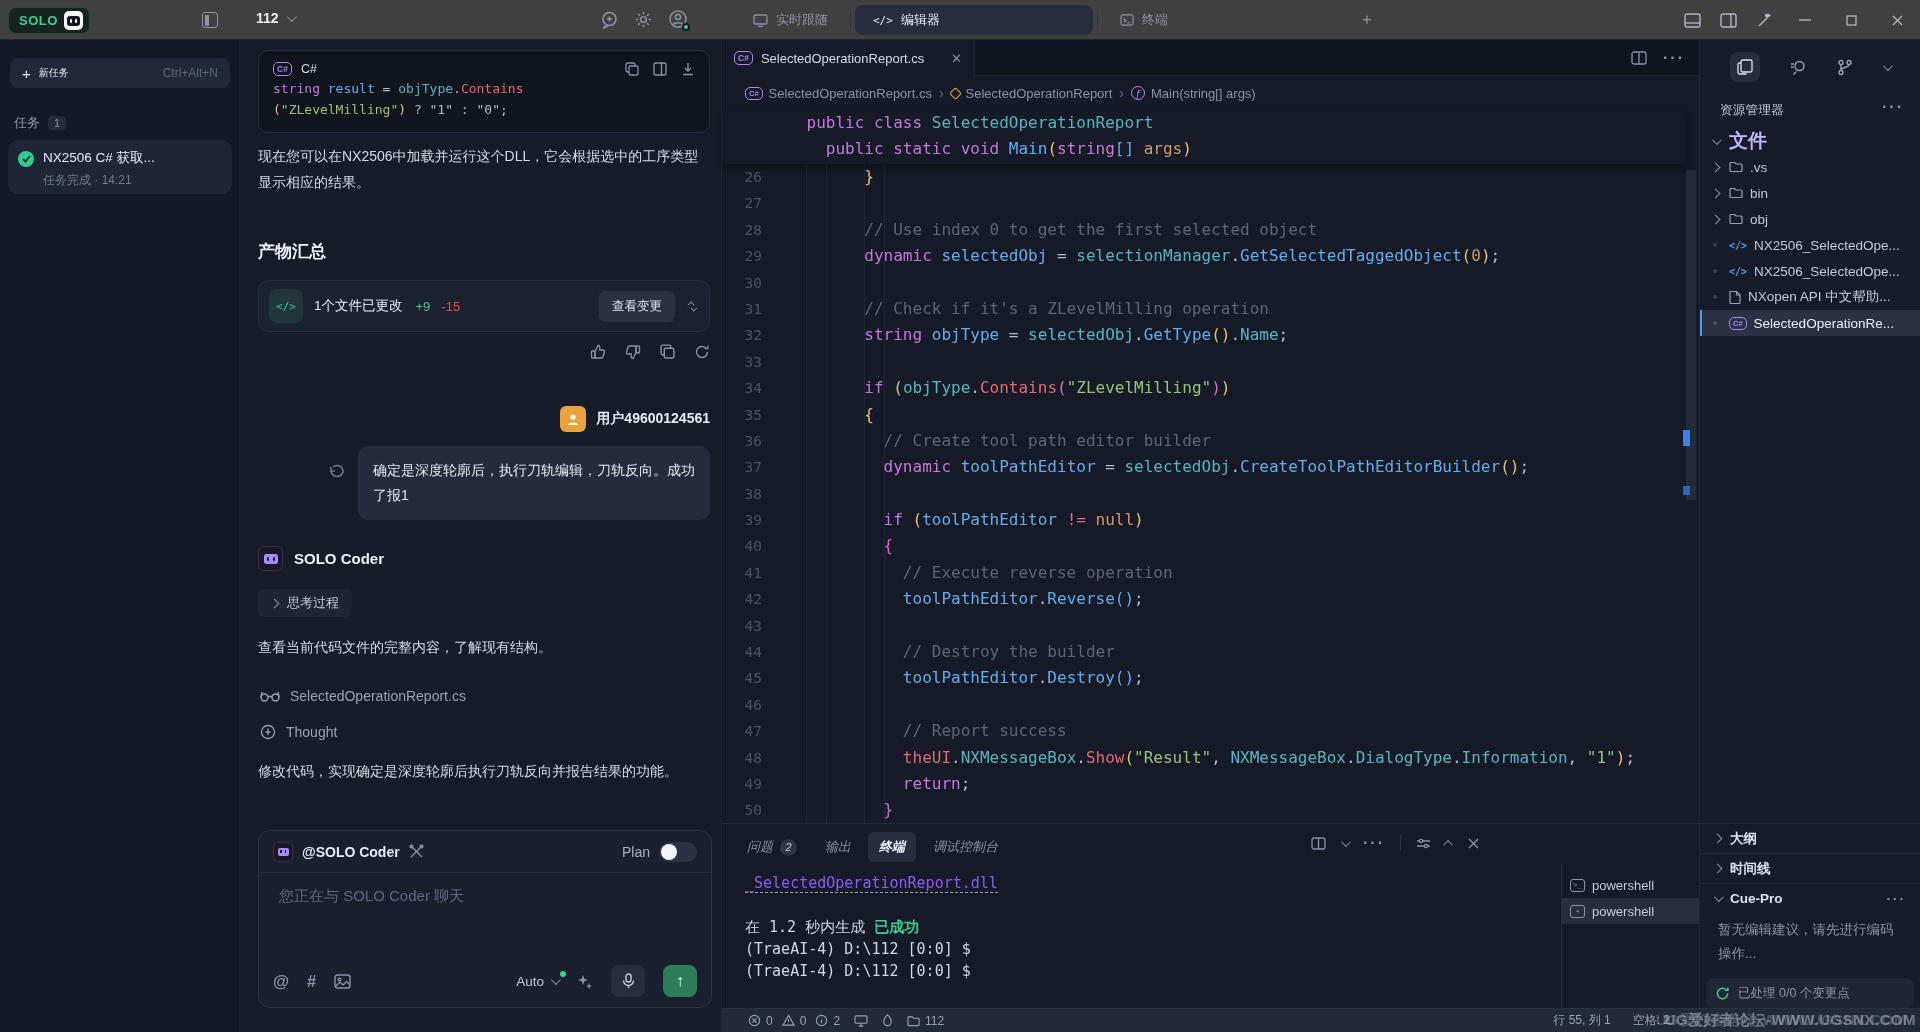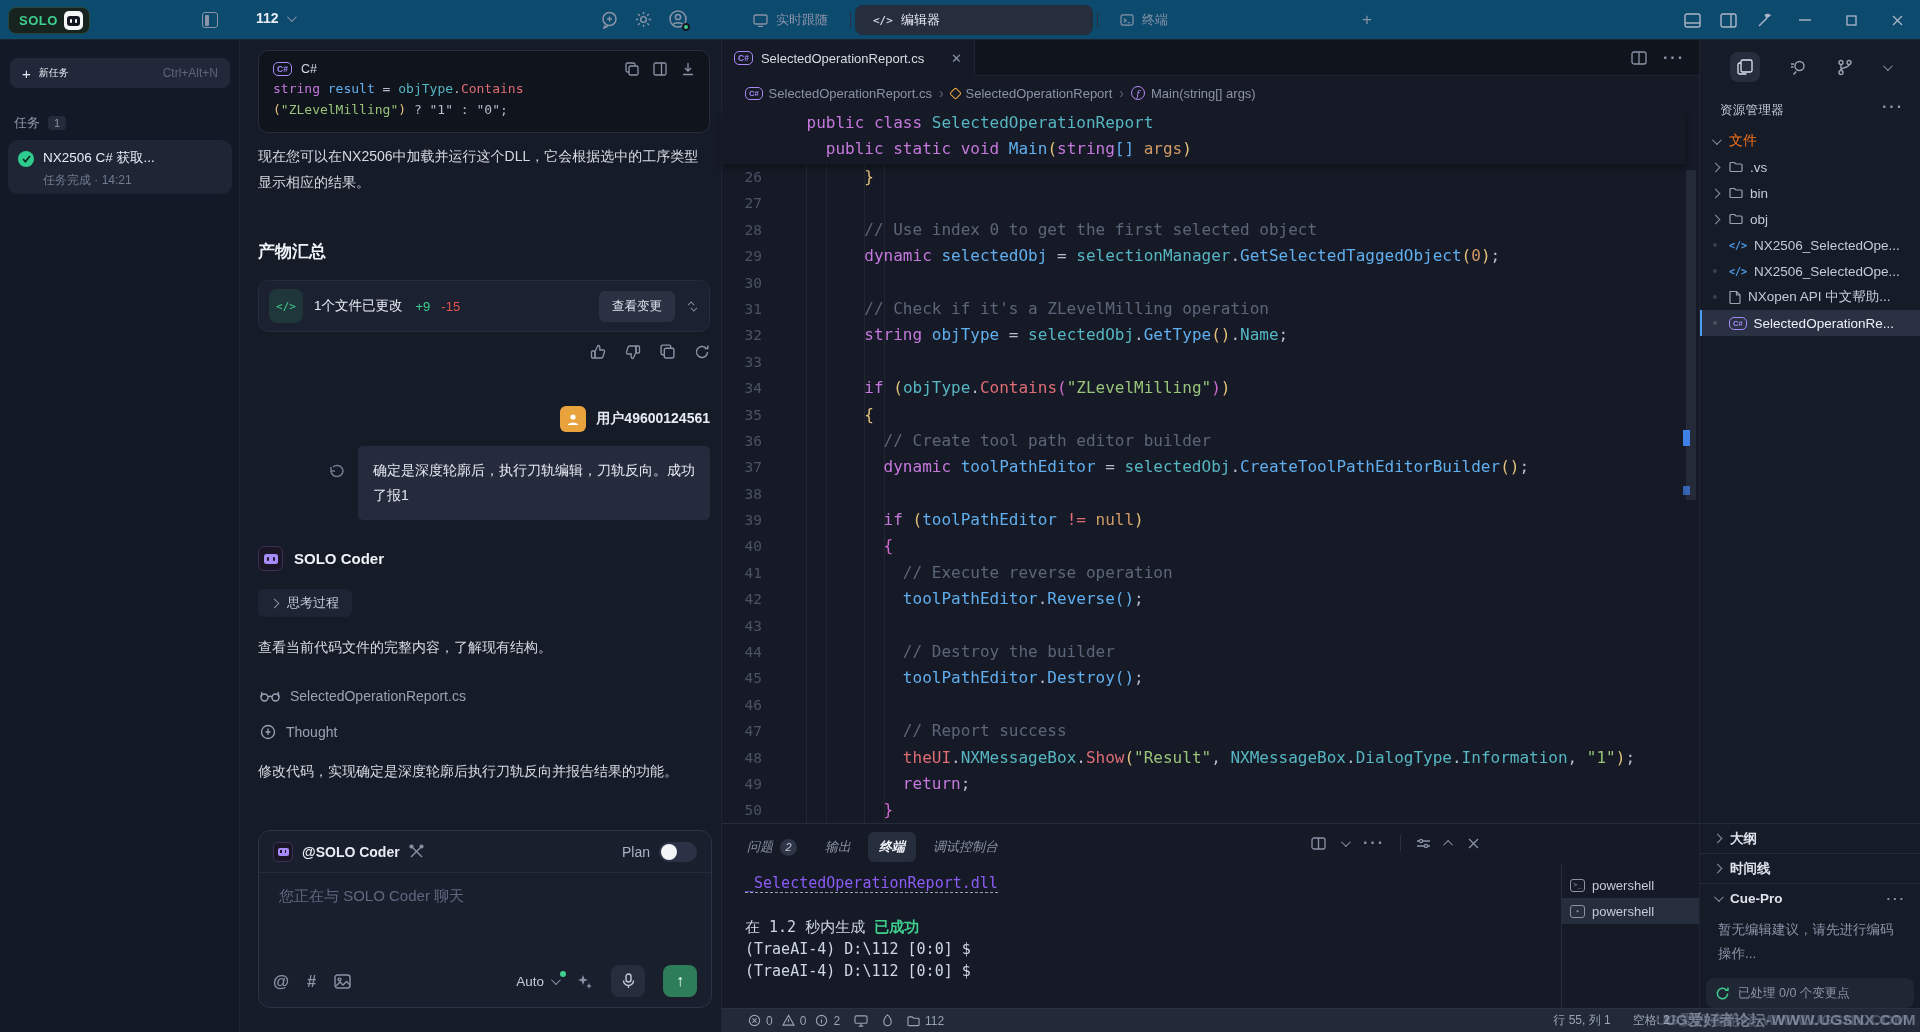--- a/index.html
+++ b/index.html
@@ -9,21 +9,21 @@
 
   
   .chev { display:inline-block; width:7px; height:7px; border-right:1.6px solid #8b93a7; border-bottom:1.6px solid #8b93a7; }
   .chev.down { transform:rotate(45deg) translateY(-2px); }
   .chev.right { transform:rotate(-45deg); }
   .chev.up { transform:rotate(-135deg) translateY(-2px); }
   .dots { color:#8b93a7; letter-spacing:2px; font-weight:700; }
   svg { display:block; }
 
   
-  .topbar { position:absolute; left:0; top:0; width:1920px; height:40px; background:#0c4a6e; border-bottom:1px solid #1d2331; z-index:30; }
+  .topbar { position:absolute; left:0; top:0; width:1920px; height:40px; background:#404040; border-bottom:1px solid #1d2331; z-index:30; }
   .logo-pill { position:absolute; left:8px; top:7px; height:27px; display:flex; align-items:center; gap:6px; padding:0 6px 0 10px; background:#17231f; border:1px solid #29463a; border-radius:8px; }
   .logo-text { color:#3ecf8e; font-weight:800; font-size:13px; letter-spacing:.5px; }
   .logo-bot { width:19px; height:19px; background:#f3f5f7; border-radius:5px; display:flex; align-items:center; justify-content:center; }
   .logo-bot-face { width:13px; height:10px; background:#12161f; border-radius:3px; position:relative; }
   .logo-bot-face:before, .logo-bot-face:after { content:""; position:absolute; top:3px; width:2px; height:4px; background:#fff; border-radius:1px; }
   .logo-bot-face:before { left:3px; } .logo-bot-face:after { right:3px; }
   .sidebar-toggle { position:absolute; left:202px; top:12px; width:16px; height:16px; border:1.5px solid #8b93a7; border-radius:3px; }
   .sidebar-toggle:after { content:""; position:absolute; left:1.5px; top:1.5px; bottom:1.5px; width:4px; background:#8b93a7; border-radius:1px; }
   .chat-title { position:absolute; left:256px; top:10px; display:flex; align-items:center; gap:8px; color:#e8ecf4; font-weight:700; font-size:14px; }
   .chat-hdr-icons { position:absolute; left:600px; top:9px; display:flex; align-items:center; gap:15px; color:#8b93a7; }
@@ -69,21 +69,21 @@
   .cc-txt { color:#e8ecf4; font-size:13.5px; }
   .plus-n { color:#3ecf8e; font-size:13px; margin-left:2px; }
   .minus-n { color:#e5534b; font-size:13px; }
   .view-btn { margin-left:auto; background:#2a3142; color:#dde2ec; font-size:12.5px; border-radius:6px; padding:7px 13px; }
   .sorter { display:flex; flex-direction:column; gap:1px; align-items:center; padding:0 4px; }
   .fb-row { left:18px; top:304px; width:452px; display:flex; justify-content:flex-end; gap:19px; color:#8b93a7; }
   .user-row { left:18px; top:366px; width:452px; display:flex; justify-content:flex-end; align-items:center; gap:10px; }
   .avatar { width:26px; height:26px; border-radius:6px; background:#e8a33d; display:flex; align-items:center; justify-content:center; }
   .user-name { color:#e8ecf4; font-size:14px; font-weight:700; }
   .undo-ic { left:88px; top:424px; color:#717a8e; }
-  .bubble { left:118px; top:406px; width:352px; background:#252b3c; border-radius:5px; padding:12px 15px; color:#e4e8f0; font-size:14px; line-height:25px; }
+  .bubble { left:118px; top:406px; width:352px; background:#252b3c; border-radius:10px; padding:12px 15px; color:#e4e8f0; font-size:14px; line-height:25px; }
   .solo-hdr { left:18px; top:506px; display:flex; align-items:center; gap:11px; }
   .solo-badge { width:25px; height:25px; border-radius:6px; background:#1b1626; border:1px solid #3a2f55; display:flex; align-items:center; justify-content:center; }
   .solo-badge .f { width:14px; height:10px; background:#a78bfa; border-radius:2.5px; position:relative; }
   .solo-badge .f:before,.solo-badge .f:after { content:""; position:absolute; top:3px; width:2px; height:4px; background:#1b1626; border-radius:1px; }
   .solo-badge .f:before{left:3px} .solo-badge .f:after{right:3px}
   .solo-name { color:#f0f3f8; font-size:15px; font-weight:800; }
   .think-pill { left:18px; top:549px; height:28px; background:#1e2433; border-radius:6px; display:flex; align-items:center; gap:9px; padding:0 13px; color:#c3c9d6; font-size:13px; }
   .chat-t1 { left:18px; top:594px; }
   .ref-row { left:20px; top:648px; display:flex; align-items:center; gap:10px; color:#9aa2b4; font-size:14px; }
   .thought-row { left:20px; top:684px; display:flex; align-items:center; gap:10px; color:#9aa2b4; font-size:14px; }
@@ -147,21 +147,21 @@
   .shell-ic { width:15px; height:13px; border:1.3px solid #8b93a7; border-radius:3px; color:#8b93a7; font-size:7px; font-family:"DejaVu Sans Mono",monospace; display:flex; align-items:center; justify-content:center; }
 
   
   .right-sb { position:absolute; left:1700px; top:40px; width:220px; height:968px; background:#161b28; }
   .activity { position:absolute; left:0; top:6px; right:0; height:42px; display:flex; align-items:center; justify-content:space-evenly; color:#9aa3b5; }
   .act-pill { background:#262d3d; border-radius:8px; padding:7px; }
   .exp-title { position:absolute; left:20px; top:62px; color:#c3c9d6; font-size:12.5px; letter-spacing:.3px; }
   .exp-more { position:absolute; right:16px; top:58px; }
   .tree { position:absolute; left:0; top:88px; right:0; }
   .tree-row { height:26px; display:flex; align-items:center; gap:7px; padding-left:8px; font-size:13.5px; color:#c3cad8; position:relative; }
-  .tree-row.section { font-weight:400; color:#f97316; font-size:14px; }
+  .tree-row.section { font-weight:700; color:#c4b5fd; font-size:19px; }
   .tree-row.selected { background:#2a3142; color:#edf0f6; }
   .tree-row.selected:before { content:""; position:absolute; left:0; top:0; bottom:0; width:2px; background:#4c9df3; }
   .tree-row .lbl { white-space:nowrap; overflow:hidden; }
   .bullet { width:4px; height:4px; border-radius:50%; background:rgba(255,255,255,.16); margin:0 5px; flex:none; }
   .chevcell { width:14px; display:flex; justify-content:center; flex:none; }
   .code-ic { color:#4d9fec; font-family:"DejaVu Sans Mono",monospace; font-size:10px; font-weight:700; }
   .sb-sec { position:absolute; left:0; right:0; height:30px; border-top:1px solid #232a3a; display:flex; align-items:center; gap:9px; padding-left:14px; color:#dde2ec; font-weight:800; font-size:13.5px; }
   .sb-sec .more { margin-left:auto; padding-right:14px; }
   .cue-hint { position:absolute; left:18px; top:878px; width:186px; color:#8b93a7; font-size:13.5px; line-height:24px; }
   .cue-card { position:absolute; left:6px; top:938px; width:208px; height:30px; background:#1f2634; border-radius:8px; display:flex; align-items:center; gap:8px; padding:0 9px; color:#8b93a7; font-size:12.5px; }

